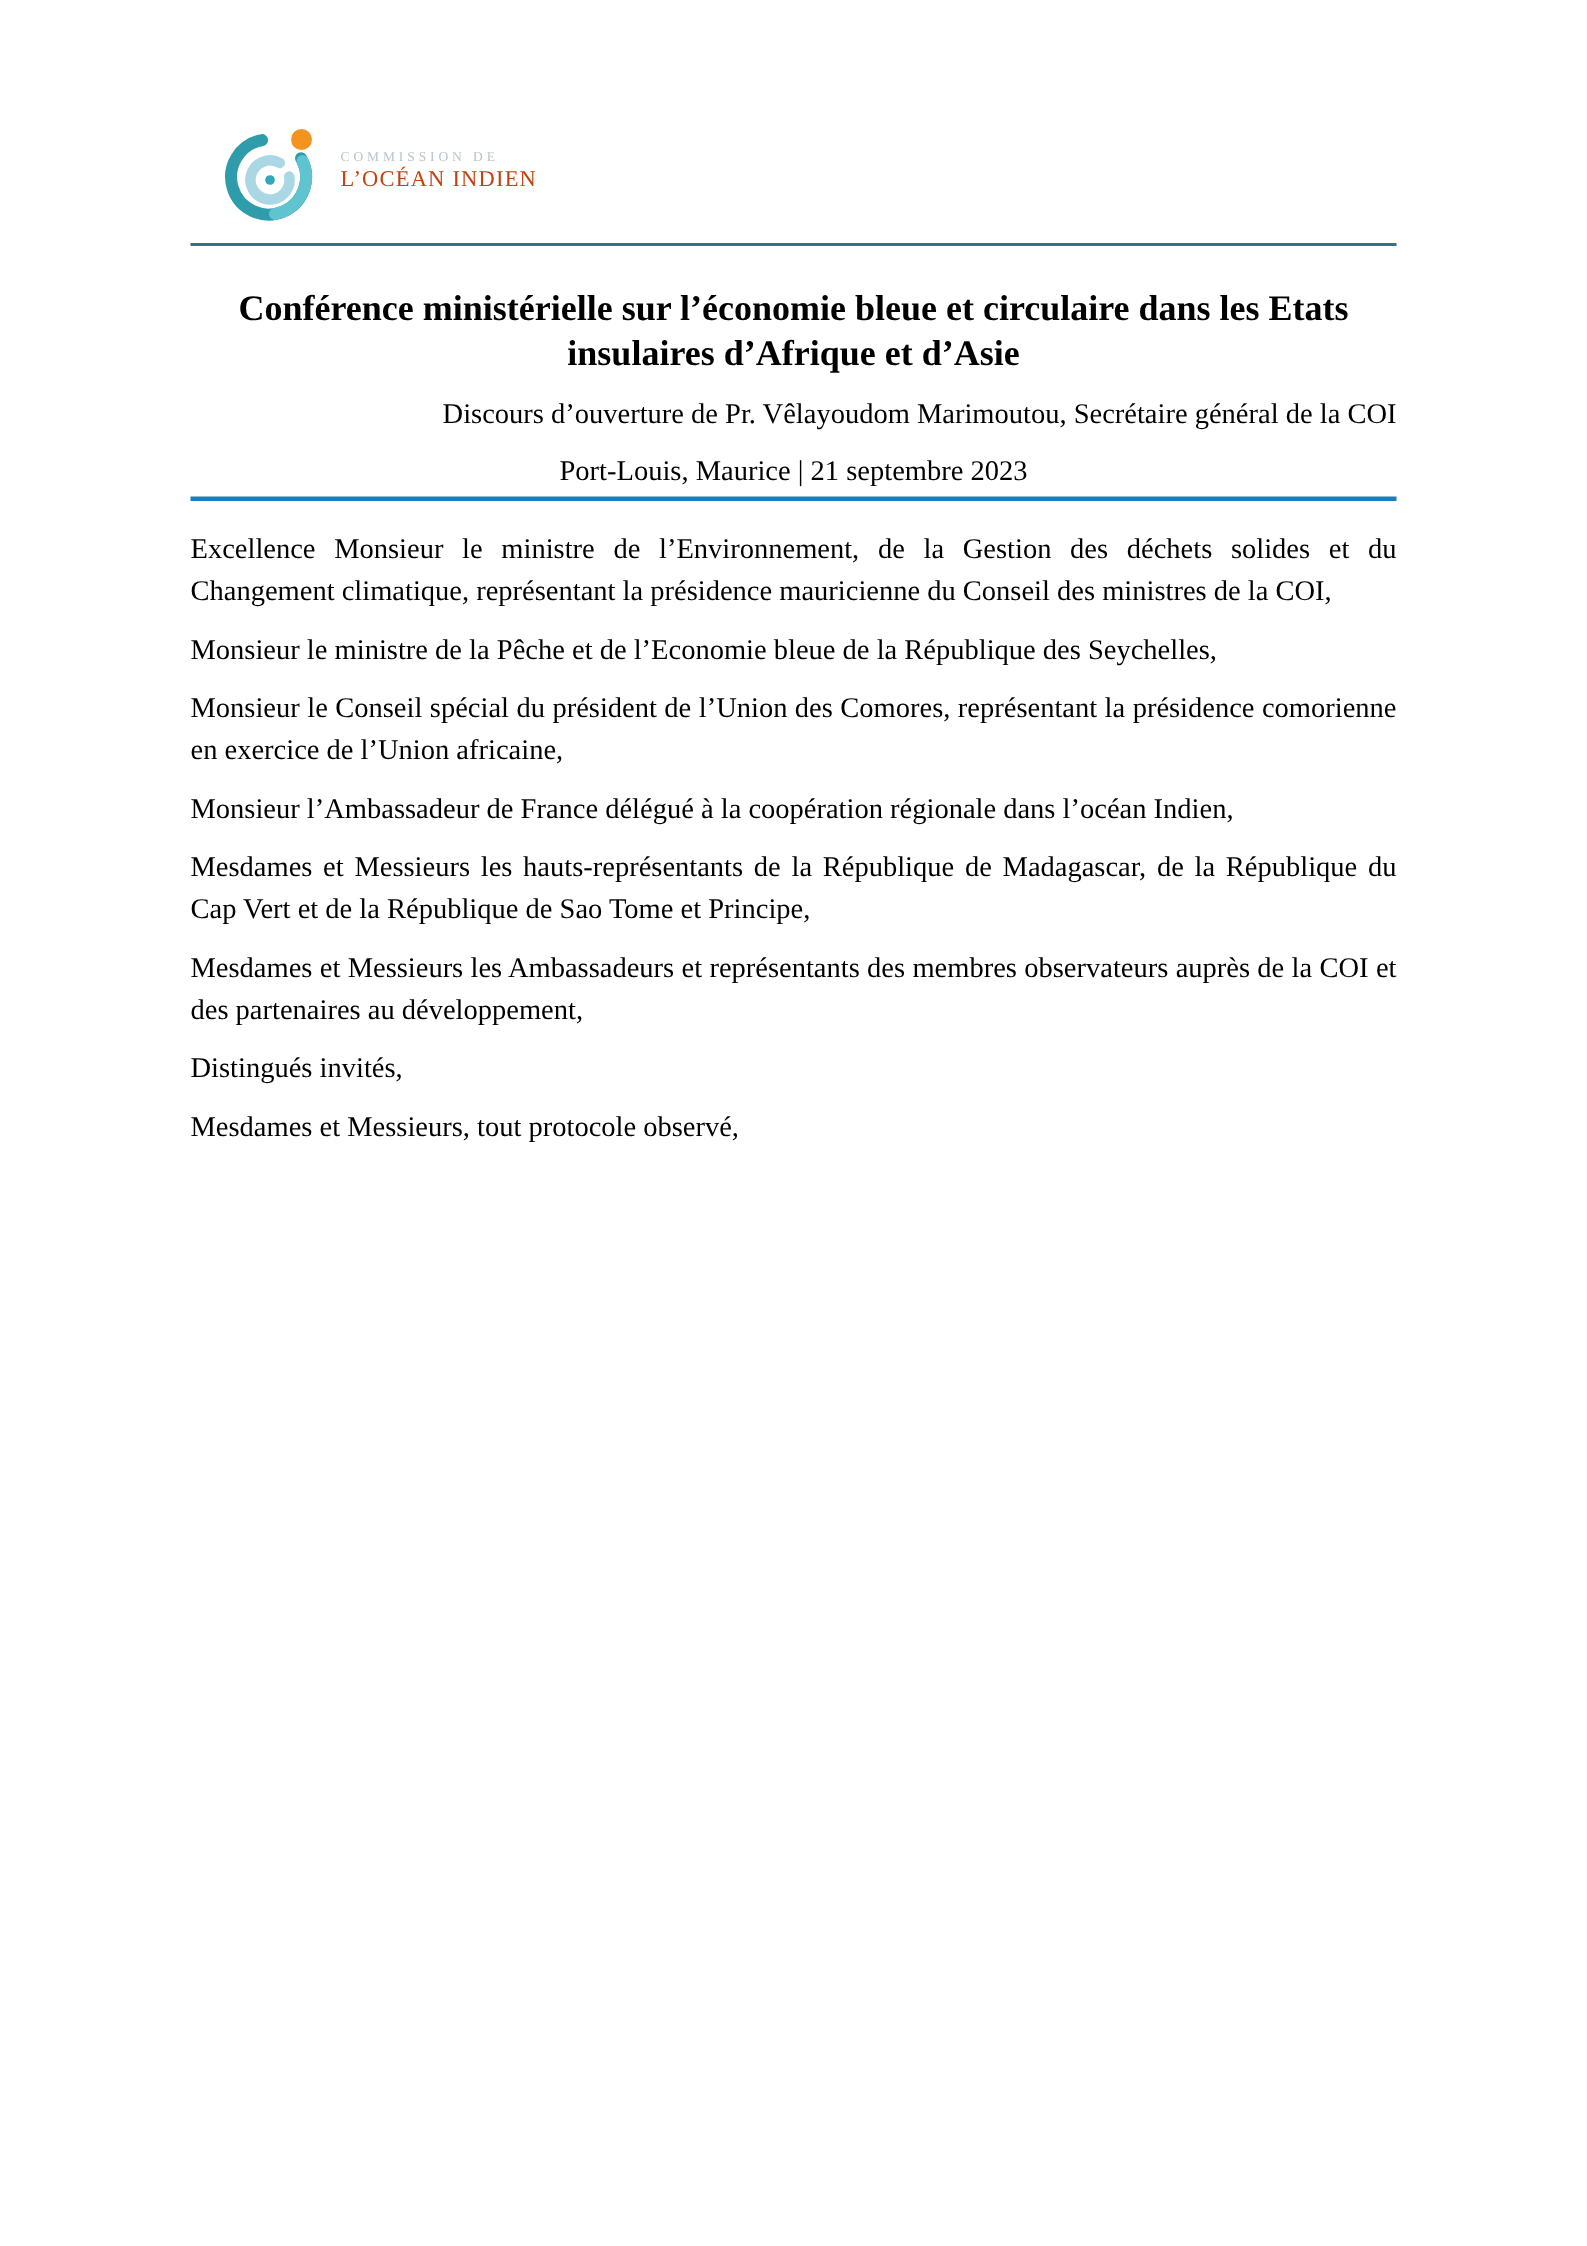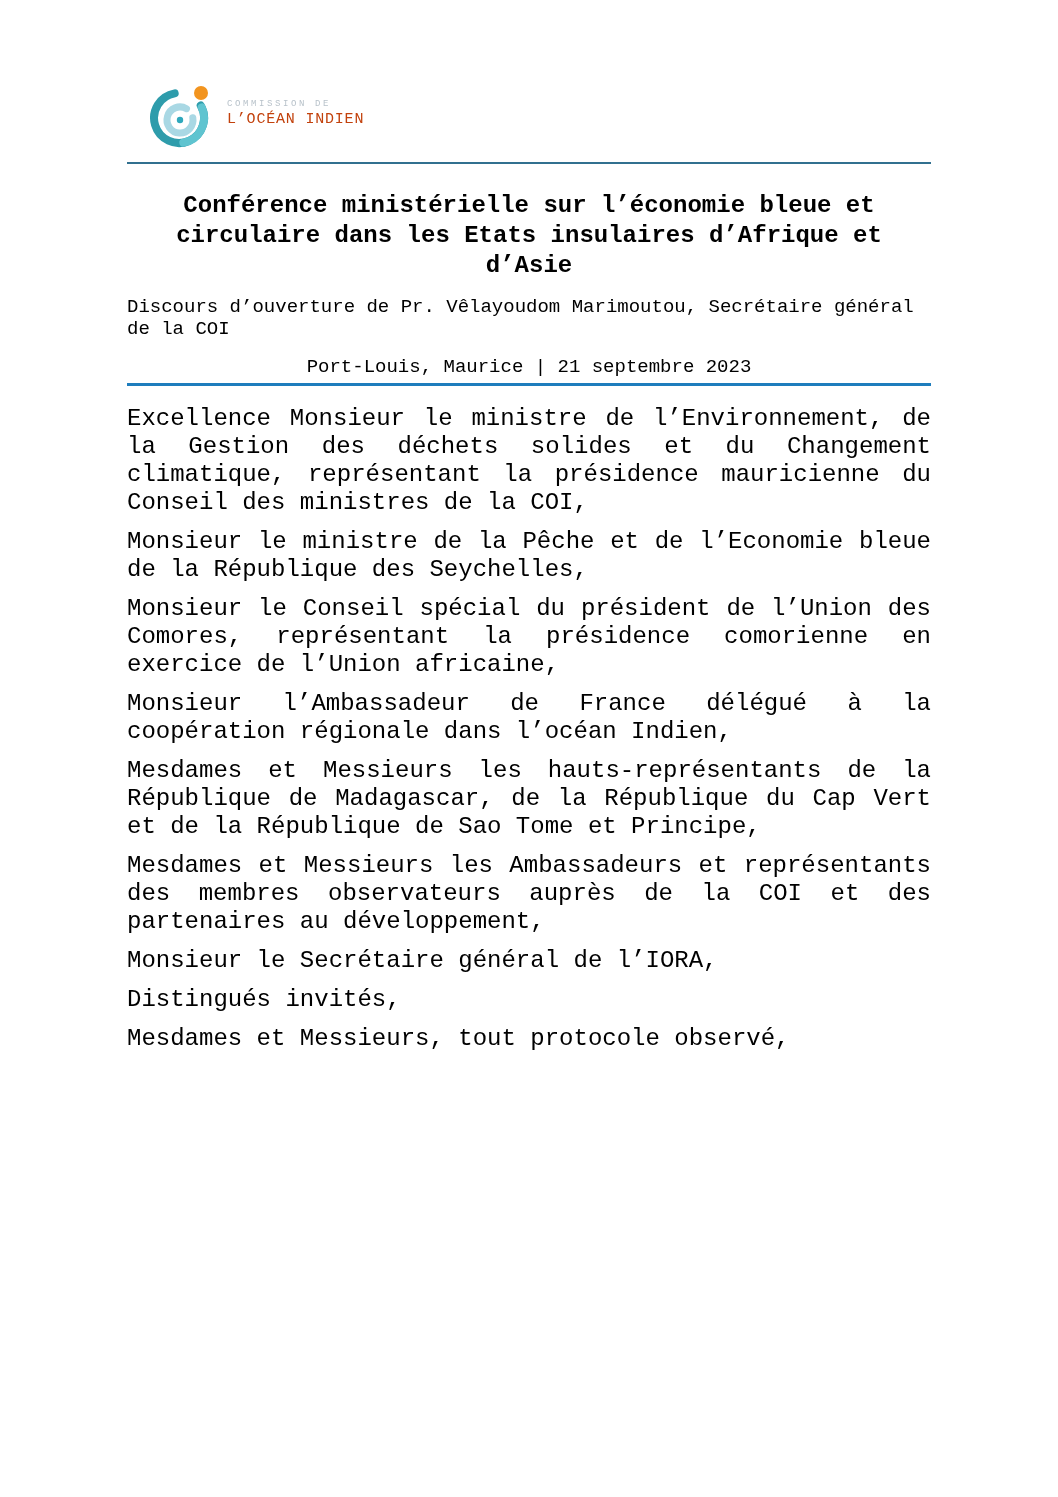--- a/index.html
+++ b/index.html
@@ -5,21 +5,21 @@
   html, body { margin: 0; padding: 0; background: #ffffff; }
   .page {
     position: relative;
     width: 1058px;
     height: 1248px;
     margin: 0 auto;
     background: #ffffff;
     box-sizing: border-box;
     padding: 0 127px;
     overflow: hidden;
-    font-family: Liberation Mono, monospace;
+    font-family: Liberation Serif, serif;
     color: #000000;
   }
 
   
   .logo-row {
     display: flex;
     align-items: center;
     padding-top: 80px;
     margin-left: 22px;
     height: 68px;
@@ -47,34 +47,34 @@
     margin: 27px 0 0 0;
     font-size: 24px;
     line-height: 30px;
     font-weight: bold;
     text-align: center;
   }
   .doc-subtitle {
     margin: 15px 0 0 0;
     font-size: 19px;
     line-height: 22px;
-    text-align: left;
+    text-align: right;
   }
   .doc-dateline {
     margin: 16px 0 0 0;
     font-size: 19px;
     line-height: 22px;
     text-align: center;
   }
 
   
   .doc-body { margin-top: 19px; }
   .doc-body p {
     margin: 0 0 11px 0;
-    font-size: 24px;
+    font-size: 19px;
     line-height: 28px;
     text-align: justify;
     text-justify: inter-word;
   }
 
   
   .page-footer {
     position: absolute;
     left: 127px;
     right: 127px;
@@ -123,21 +123,20 @@
 
   <hr class="rule rule-header" style="border-top-color: rgb(30, 125, 189);">
 
   <div class="doc-body">
     <p>Excellence Monsieur le ministre de l’Environnement, de la Gestion des déchets solides et du Changement climatique, représentant la présidence mauricienne du Conseil des ministres de la COI,</p>
     <p>Monsieur le ministre de la Pêche et de l’Economie bleue de la République des Seychelles,</p>
     <p>Monsieur le Conseil spécial du président de l’Union des Comores, représentant la présidence comorienne en exercice de l’Union africaine,</p>
     <p>Monsieur l’Ambassadeur de France délégué à la coopération régionale dans l’océan Indien,</p>
     <p>Mesdames et Messieurs les hauts-représentants de la République de Madagascar, de la République du Cap Vert et de la République de Sao Tome et Principe,</p>
     <p>Mesdames et Messieurs les Ambassadeurs et représentants des membres observateurs auprès de la COI et des partenaires au développement,</p>
-    <p>Monsieur le Secrétaire général de l’IORA,</p>
     <p>Distingués invités,</p>
     <p>Mesdames et Messieurs, tout protocole observé,</p>
   </div>
 
   <div class="page-footer">
     <hr class="rule rule-footer" style="border-top-color: rgb(205, 147, 85);">
     <div class="page-number">1</div>
   </div>
 
 </div>

